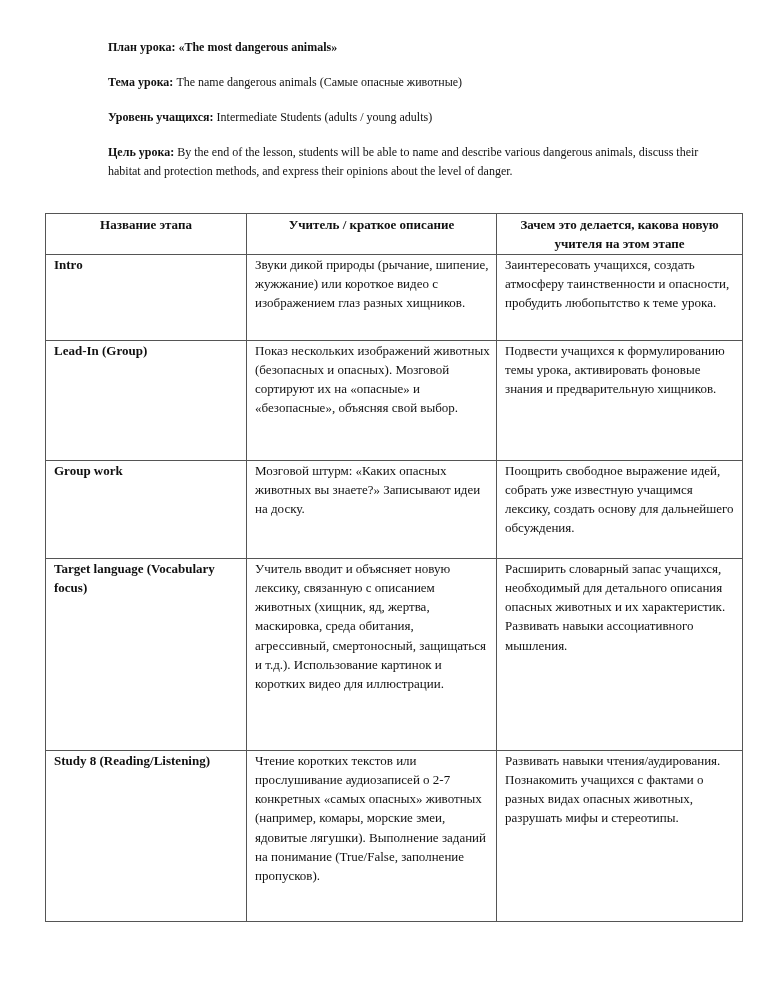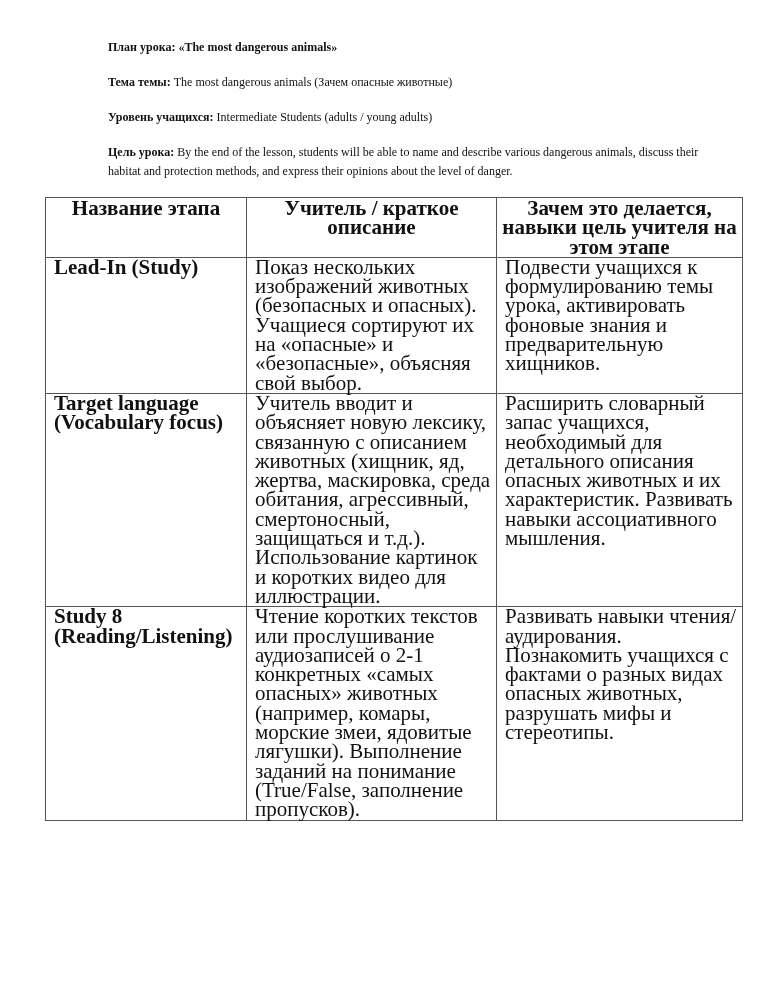--- a/index.html
+++ b/index.html
@@ -12,25 +12,25 @@
     position: absolute; left: 108px; width: 610px;
     font-size: 12px; line-height: 19.4px; margin: 0;
   }
   .para b { font-weight: bold; }
   #p-title { top: 38px; }
   #p-topic { top: 73px; }
   #p-level { top: 108px; }
   #p-goal  { top: 143px; }
 
   table.plan {
-    position: absolute; left: 45px; top: 197px;
+    position: absolute; left: 45px; top: 213px;
     width: 697px;
     border-collapse: collapse;
     table-layout: fixed;
-    font-size: 21px; line-height: 19.3px;
+    font-size: 13px; line-height: 19.3px;
   }
   table.plan td, table.plan th {
     border: 1.2px solid #555555;
     vertical-align: top;
     padding: 0 5px 0 8px;
     text-align: left;
   }
   table.plan th { font-weight: bold; padding: 1px 3px 0 3px; text-align: center; }
   col.c1 { width: 201px; }
   col.c2 { width: 250px; }
@@ -44,53 +44,63 @@
   tr.r-study { height: 171px; }
 </style>
 </head>
 <body>
 
 <p class="para" id="p-title">
   <b>План урока:</b>
   <b>«The most dangerous animals»</b>
 </p>
 <p class="para" id="p-topic">
-  <b>Тема темы:</b>
-  <span>The most dangerous animals (Зачем опасные животные)</span>
+  <b>Тема урока:</b>
+  <span>The name dangerous animals (Самые опасные животные)</span>
 </p>
 <p class="para" id="p-level">
   <b>Уровень учащихся:</b>
   <span>Intermediate Students (adults / young adults)</span>
 </p>
 <p class="para" id="p-goal">
   <b>Цель урока:</b>
   <span>By the end of the lesson, students will be able to name and describe various dangerous animals, discuss their habitat and protection methods, and express their opinions about the level of danger.</span>
 </p>
 
 <table class="plan">
   <colgroup>
       <col class="c1">
       <col class="c2">
       <col class="c3">
     </colgroup>
   <tbody>
       <tr class="hdr">
     <th>Название этапа</th>
     <th>Учитель / краткое описание</th>
-    <th>Зачем это делается, навыки цель учителя на этом этапе</th>
+    <th>Зачем это делается, какова новую учителя на этом этапе</th>
+  </tr>
+  <tr class="r-intro">
+    <td class="stage">Intro</td>
+    <td>Звуки дикой природы (рычание, шипение, жужжание) или короткое видео с изображением глаз разных хищников.</td>
+    <td>Заинтересовать учащихся, создать атмосферу таинственности и опасности, пробудить любопытство к теме урока.</td>
   </tr>
   <tr class="r-lead">
-    <td class="stage">Lead-In (Study)</td>
-    <td>Показ нескольких изображений животных (безопасных и опасных). Учащиеся сортируют их на «опасные» и «безопасные», объясняя свой выбор.</td>
+    <td class="stage">Lead-In (Group)</td>
+    <td>Показ нескольких изображений животных (безопасных и опасных). Мозговой сортируют их на «опасные» и «безопасные», объясняя свой выбор.</td>
     <td>Подвести учащихся к формулированию темы урока, активировать фоновые знания и предварительную хищников.</td>
+  </tr>
+  <tr class="r-group">
+    <td class="stage">Group work</td>
+    <td>Мозговой штурм: «Каких опасных животных вы знаете?» Записывают идеи на доску.</td>
+    <td>Поощрить свободное выражение идей, собрать уже известную учащимся лексику, создать основу для дальнейшего обсуждения.</td>
   </tr>
   <tr class="r-target">
     <td class="stage">Target language (Vocabulary focus)</td>
     <td>Учитель вводит и объясняет новую лексику, связанную с описанием животных (хищник, яд, жертва, маскировка, среда обитания, агрессивный, смертоносный, защищаться и т.д.). Использование картинок и коротких видео для иллюстрации.</td>
     <td>Расширить словарный запас учащихся, необходимый для детального описания опасных животных и их характеристик. Развивать навыки ассоциативного мышления.</td>
   </tr>
   <tr class="r-study">
     <td class="stage">Study 8 (Reading/Listening)</td>
-    <td>Чтение коротких текстов или прослушивание аудиозаписей о 2-1 конкретных «самых опасных» животных (например, комары, морские змеи, ядовитые лягушки). Выполнение заданий на понимание (True/False, заполнение пропусков).</td>
+    <td>Чтение коротких текстов или прослушивание аудиозаписей о 2-7 конкретных «самых опасных» животных (например, комары, морские змеи, ядовитые лягушки). Выполнение заданий на понимание (True/False, заполнение пропусков).</td>
     <td>Развивать навыки чтения/аудирования. Познакомить учащихся с фактами о разных видах опасных животных, разрушать мифы и стереотипы.</td>
   </tr>
 </tbody>
   </table>
 
 </body></html>

